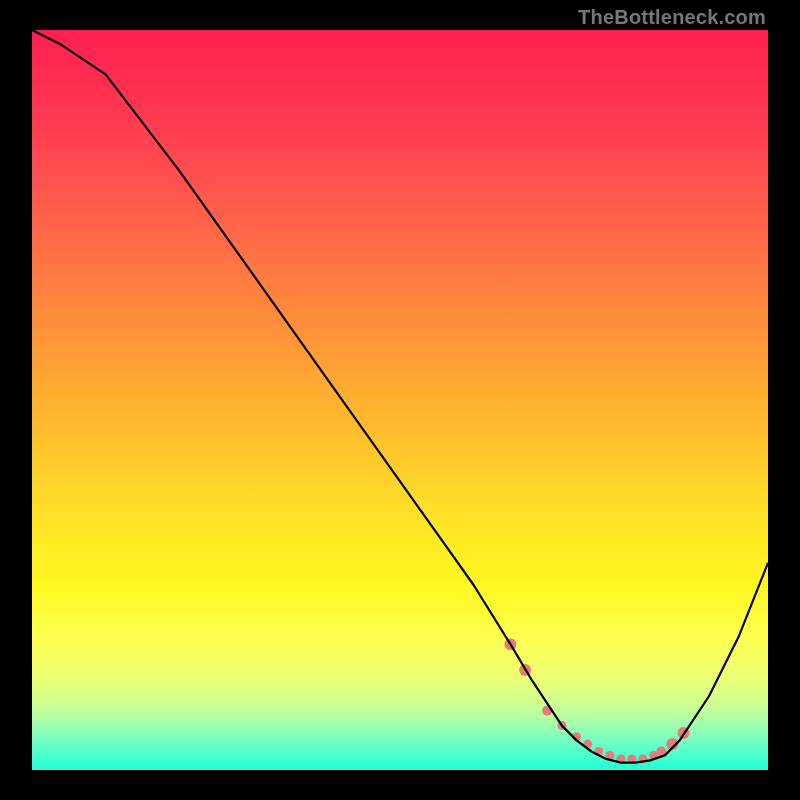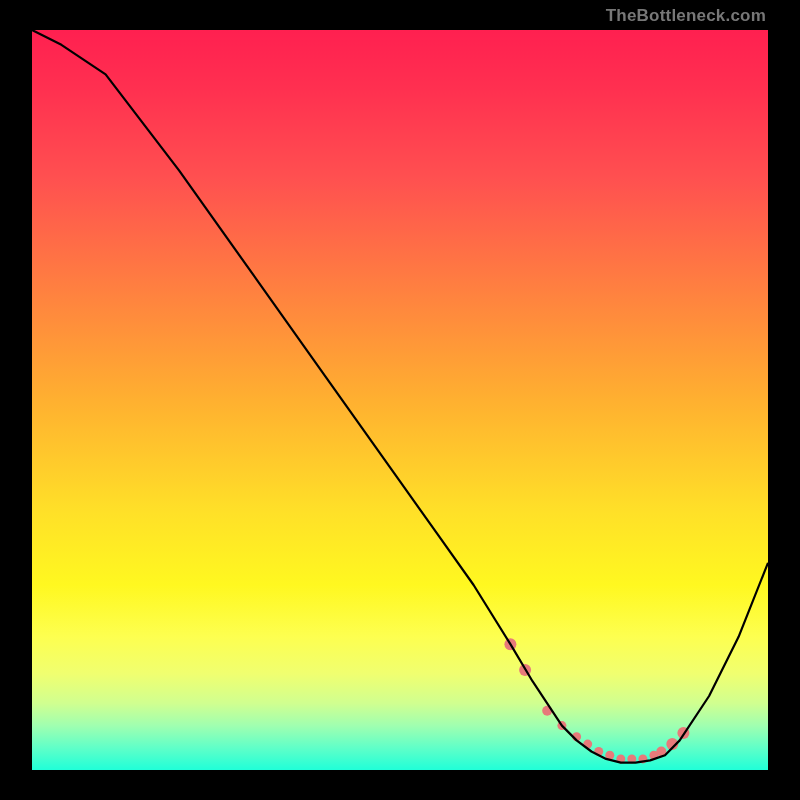--- a/index.html
+++ b/index.html
@@ -29,21 +29,21 @@
       #a0ffb0 94%,
       #60ffc8 97%,
       #20ffd8 100%
     );
   }
   .watermark {
     position: absolute;
     right: 34px;
     top: 6px;
     font-family: Arial, Helvetica, sans-serif;
-    font-size: 17px;
+    font-size: 20px;
     font-weight: 600;
     color: #777;
     letter-spacing: 0.2px;
   }
   svg.curve {
     position: absolute;
     left: 0; top: 0;
     width: 736px; height: 740px;
   }
   .dot {

